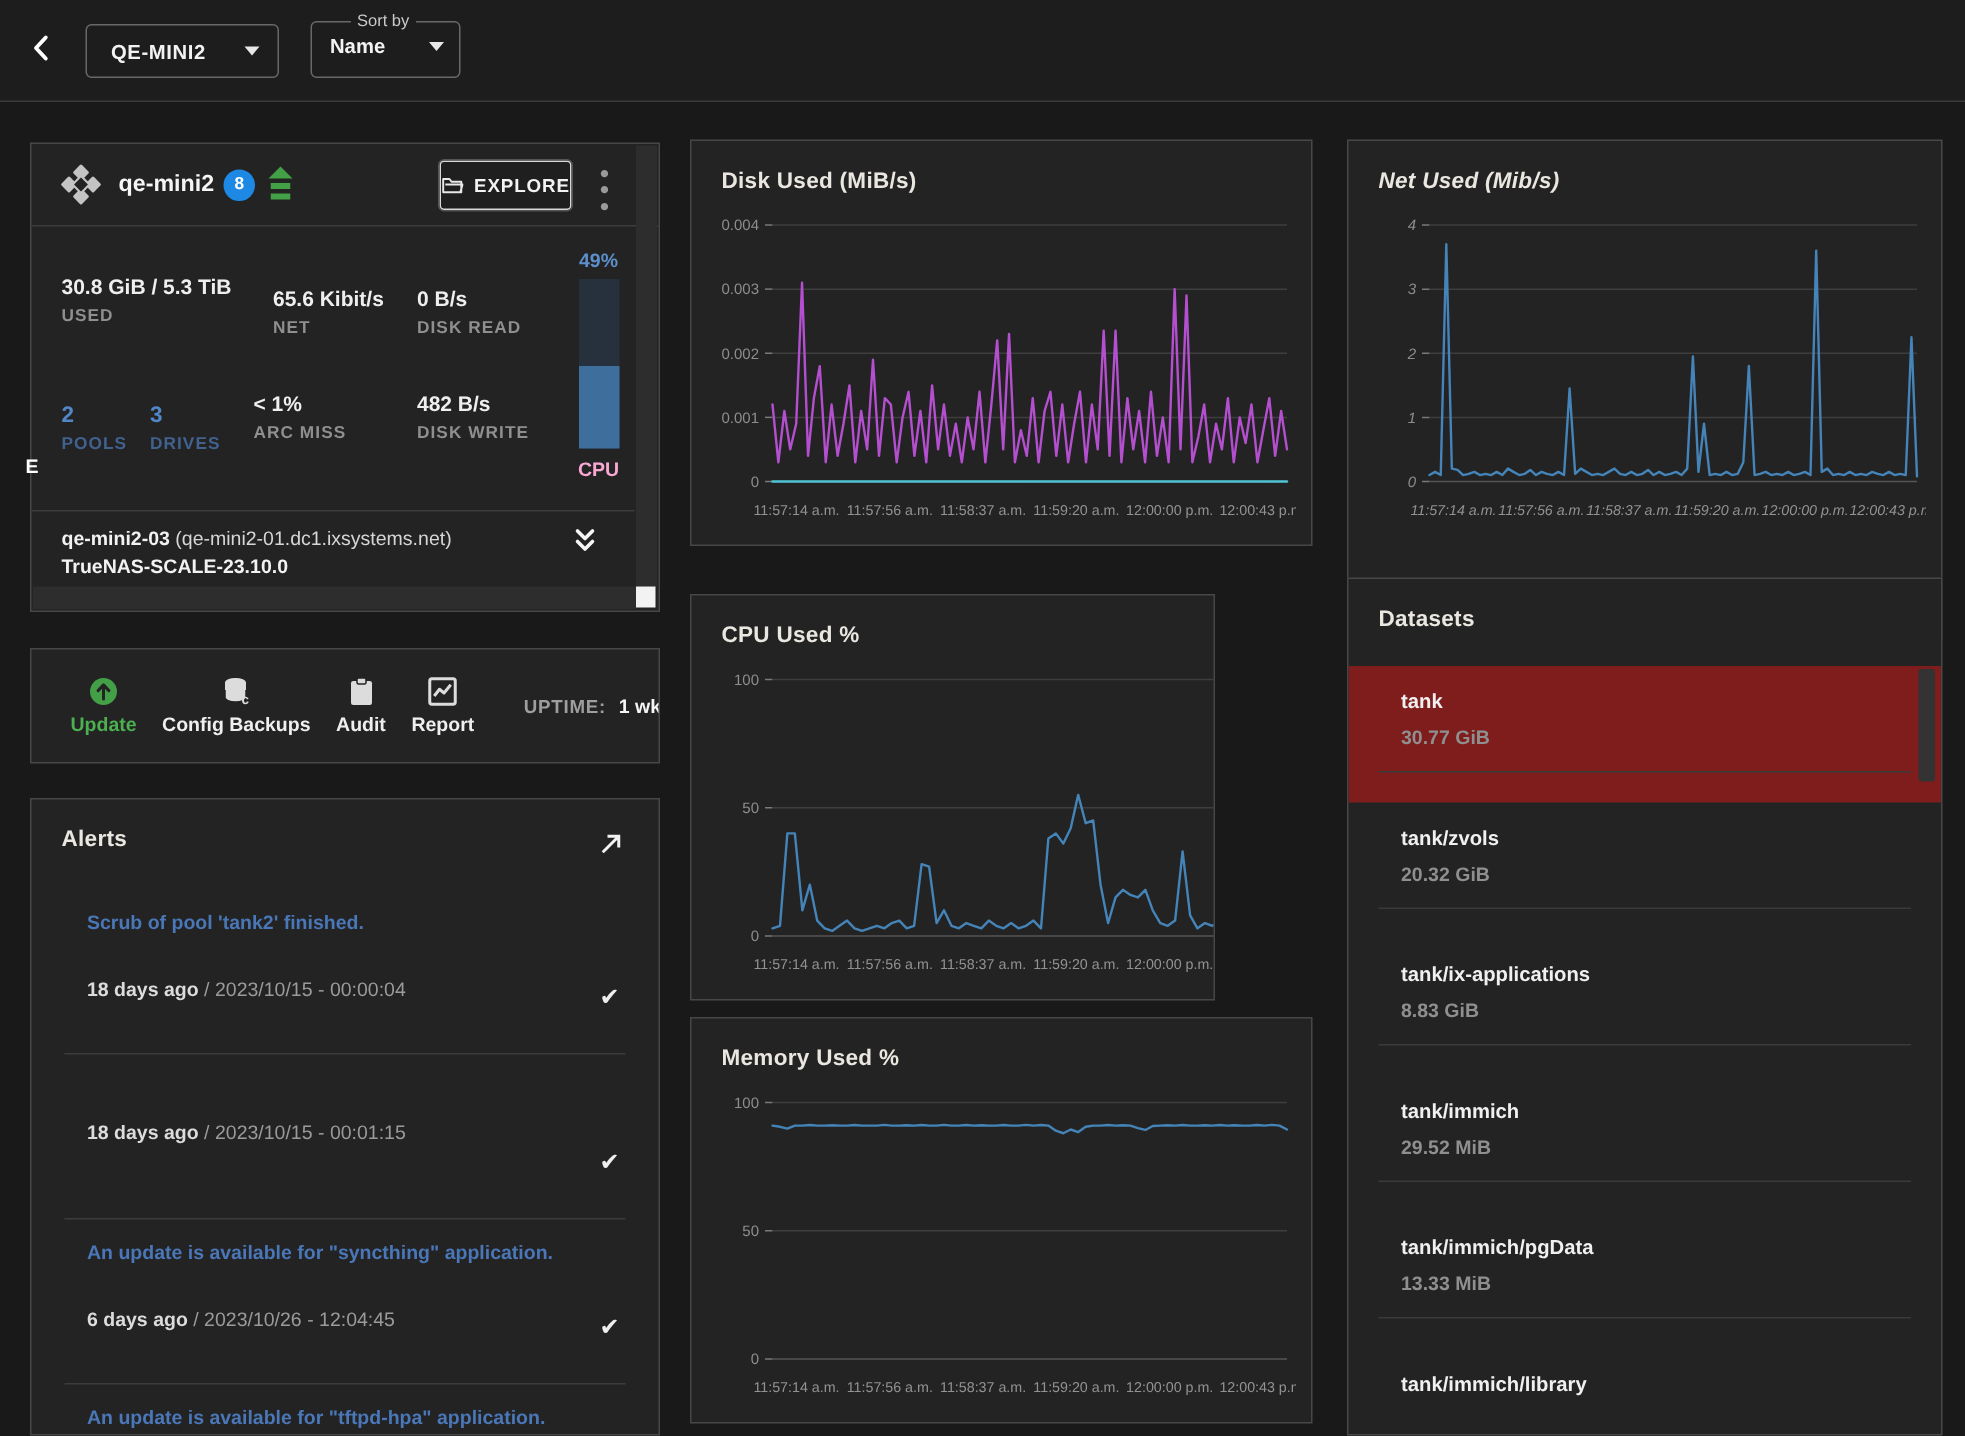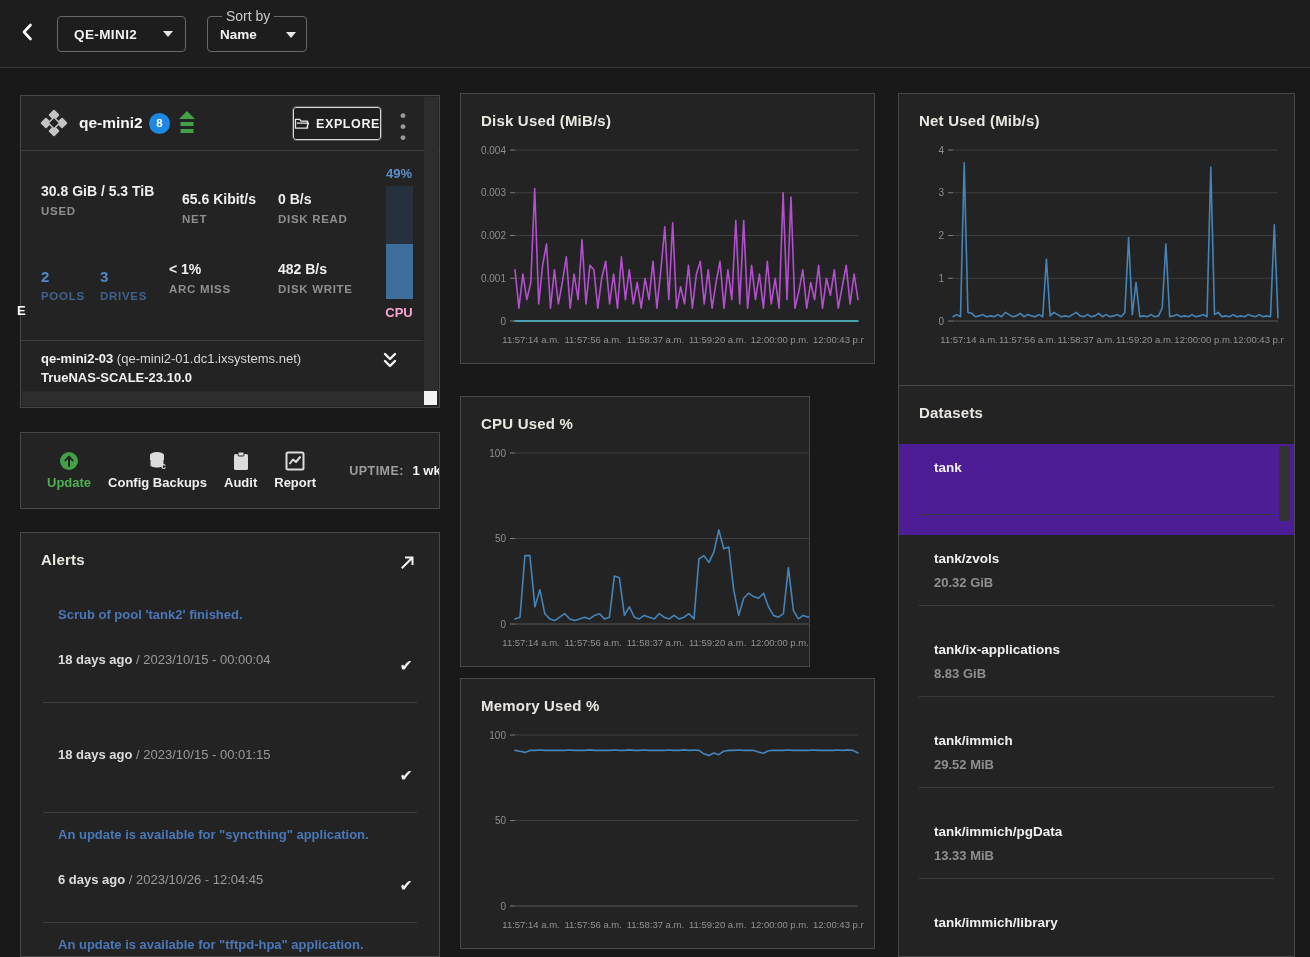--- a/index.html
+++ b/index.html
@@ -10,21 +10,21 @@
   .topbar { position:absolute; left:0; top:0; width:1310px; height:68px;
     background:#1d1d1d; border-bottom:1px solid #3a3a3a; }
   .back-btn { position:absolute; left:16px; top:20px; width:28px; height:28px;
     color:#fff; font-size:24px; font-weight:bold; line-height:26px; text-align:center; cursor:pointer; }
   .host-sel { position:absolute; left:57px; top:16px; width:129px; height:36px;
     border:1px solid #686868; border-radius:4px; display:flex; align-items:center;
     padding:0 12px 0 16px; cursor:pointer; background:#1d1d1d; }
   .host-sel .lbl { font-weight:bold; font-size:13.5px; letter-spacing:.4px; color:#f2f2f2; flex:1; }
   .sortby { position:absolute; left:207px; top:8px; width:100px; height:44px;
     border:1px solid #686868; border-radius:4px; padding:2px 10px 0 12px; cursor:pointer; }
-  .sortby legend { font-size:14px; color:#c9c9c9; padding:0 4px; margin-left:2px; }
+  .sortby legend { font-size:11px; color:#c9c9c9; padding:0 4px; margin-left:14px; }
   .sortby .row { display:flex; align-items:center; margin-top:1px; }
   .sortby .val { font-weight:bold; font-size:13.5px; color:#f2f2f2; flex:1; }
   .caret { width:0; height:0; border-left:5px solid transparent; border-right:5px solid transparent;
     border-top:6px solid #e8e8e8; margin-left:8px; }
 
   
   .card { position:absolute; background:#232323; border:1px solid #474747; overflow:hidden; }
   .card-title { position:absolute; left:20px; top:18px; font-size:15px; font-weight:bold;
     color:#eae7e1; letter-spacing:.2px; }
 
@@ -91,21 +91,21 @@
   .alert-check { position:absolute; right:26px; bottom:28px; font-size:16px; color:#efefef; cursor:pointer; }
 
   
   .chart-wrap { position:absolute; left:10px; right:10px; top:44px; bottom:8px; }
 
   
   #dsCard { left:898px; top:385px; width:397px; height:572px; }
   .ds-list { position:absolute; left:0; top:58px; right:0; }
   .ds-row { position:relative; padding:16px 20px 0 35px; height:91px; cursor:pointer; }
   .ds-row .divider { position:absolute; left:20px; right:20px; bottom:20px; border-bottom:1px solid #3a3a3a; }
-  .ds-row.hl { background:#4c1d95; }
+  .ds-row.hl { background:#7f1d1d; }
   .ds-name { font-size:13.5px; font-weight:bold; color:#f0f0f0; }
   .ds-size { margin-top:9px; font-size:13px; font-weight:bold; color:#8f8f8f; }
   .ds-thumb { position:absolute; right:4px; top:60px; width:11px; height:75px; background:#333; border-radius:2px; }
 
   svg { display:block; }
 </style>
 </head>
 <body>
 
 <div class="topbar">
@@ -328,21 +328,21 @@
         <text x="184.4" y="205" text-anchor="middle" fill="#929292" font-size="9.5" font-family="Liberation Sans, sans-serif">11:58:37 a.m.</text>
         <text x="246.6" y="205" text-anchor="middle" fill="#929292" font-size="9.5" font-family="Liberation Sans, sans-serif">11:59:20 a.m.</text>
         <text x="308.8" y="205" text-anchor="middle" fill="#929292" font-size="9.5" font-family="Liberation Sans, sans-serif">12:00:00 p.m.</text>
         <text x="371" y="205" text-anchor="middle" fill="#929292" font-size="9.5" font-family="Liberation Sans, sans-serif">12:00:43 p.m.</text>
         <polyline points="44.0,131.7 47.9,170.2 51.9,136.0 55.8,161.6 59.8,144.5 63.7,50.5 67.7,165.9 71.6,127.4 75.5,106.1 79.5,170.2 83.4,131.7 87.4,165.9 91.3,144.5 95.3,118.9 99.2,170.2 103.1,136.0 107.1,161.6 111.0,101.8 115.0,165.9 118.9,127.4 122.9,131.7 126.8,170.2 130.7,140.3 134.7,123.2 138.6,165.9 142.6,136.0 146.5,170.2 150.4,118.9 154.4,161.6 158.3,131.7 162.3,165.9 166.2,144.5 170.2,170.2 174.1,140.3 178.0,161.6 182.0,123.2 185.9,170.2 189.9,131.7 193.8,88.9 197.8,161.6 201.7,84.7 205.6,170.2 209.6,148.8 213.5,165.9 217.5,127.4 221.4,170.2 225.4,136.0 229.3,123.2 233.2,165.9 237.2,131.7 241.1,170.2 245.1,144.5 249.0,123.2 253.0,170.2 256.9,131.7 260.8,161.6 264.8,82.5 268.7,165.9 272.7,82.5 276.6,170.2 280.6,127.4 284.5,161.6 288.4,136.0 292.4,170.2 296.3,123.2 300.3,165.9 304.2,140.3 308.1,170.2 312.1,54.8 316.0,161.6 320.0,59.0 323.9,170.2 327.9,153.1 331.8,131.7 335.7,170.2 339.7,144.5 343.6,161.6 347.6,127.4 351.5,170.2 355.5,140.3 359.4,157.3 363.3,131.7 367.3,170.2 371.2,148.8 375.2,127.4 379.1,165.9 383.1,136.0 387.0,161.6" fill="none" stroke="#b44fd0" stroke-width="1.6" stroke-linejoin="round" stroke-linecap="round"></polyline>
         <polyline points="44.0,183.0 387.0,183.0" fill="none" stroke="#4fc3d3" stroke-width="1.6" stroke-linejoin="round" stroke-linecap="round"></polyline>
       </svg>
     </div>
 </div>
 
-<div class="card" style="left:898px; top:93px; width:397px; height:334px;">
+<div class="card" style="left:898px; top:93px; width:397px; height:334px;font-style:italic;">
   <div class="card-title">Net Used (Mib/s)</div>
   <div class="chart-wrap">
       <svg width="375" height="217">
         <line x1="39" y1="183" x2="44" y2="183" stroke="#7a7a7a" stroke-width="1"></line>
         <line x1="44" y1="183" x2="369" y2="183" stroke="#565656" stroke-width="1"></line>
         <text x="35" y="186.5" text-anchor="end" fill="#8e8e8e" font-size="10" font-family="Liberation Sans, sans-serif">0</text>
         <line x1="39" y1="140.25" x2="44" y2="140.25" stroke="#7a7a7a" stroke-width="1"></line>
         <line x1="44" y1="140.25" x2="369" y2="140.25" stroke="#3e3e3e" stroke-width="1"></line>
         <text x="35" y="143.75" text-anchor="end" fill="#8e8e8e" font-size="10" font-family="Liberation Sans, sans-serif">1</text>
         <line x1="39" y1="97.5" x2="44" y2="97.5" stroke="#7a7a7a" stroke-width="1"></line>
@@ -411,20 +411,21 @@
         <polyline points="44.0,27.4 49.0,28.2 53.9,29.4 58.9,27.4 63.9,27.4 68.9,27.0 73.8,27.4 78.8,27.4 83.8,27.2 88.7,27.4 93.7,27.4 98.7,27.0 103.7,27.4 108.6,27.4 113.6,27.4 118.6,26.9 123.5,27.4 128.5,27.4 133.5,27.2 138.4,27.4 143.4,27.0 148.4,27.4 153.4,27.4 158.3,26.9 163.3,27.4 168.3,27.4 173.2,27.0 178.2,27.4 183.2,27.2 188.2,27.4 193.1,27.4 198.1,27.0 203.1,27.4 208.0,27.4 213.0,26.9 218.0,27.4 223.0,27.0 227.9,27.4 232.9,30.8 237.9,32.5 242.8,30.0 247.8,31.7 252.8,28.2 257.8,27.4 262.7,27.4 267.7,27.0 272.7,27.4 277.6,27.2 282.6,27.4 287.6,29.1 292.6,30.3 297.5,27.7 302.5,27.4 307.5,27.2 312.4,27.4 317.4,27.0 322.4,27.4 327.3,27.4 332.3,27.2 337.3,27.4 342.3,27.0 347.2,27.4 352.2,27.2 357.2,27.4 362.1,27.4 367.1,27.0 372.1,27.4 377.1,26.9 382.0,27.4 387.0,30.0" fill="none" stroke="#4584b8" stroke-width="1.6" stroke-linejoin="round" stroke-linecap="round"></polyline>
       </svg>
     </div>
 </div>
 
 <div class="card" id="dsCard">
   <div class="card-title">Datasets</div>
   <div class="ds-list">
     <div class="ds-row hl">
       <div class="ds-name">tank</div>
+      <div class="ds-size">30.77 GiB</div>
       <div class="divider"></div>
     </div>
     <div class="ds-row">
       <div class="ds-name">tank/zvols</div>
       <div class="ds-size">20.32 GiB</div>
       <div class="divider"></div>
     </div>
     <div class="ds-row">
       <div class="ds-name">tank/ix-applications</div>
       <div class="ds-size">8.83 GiB</div>

